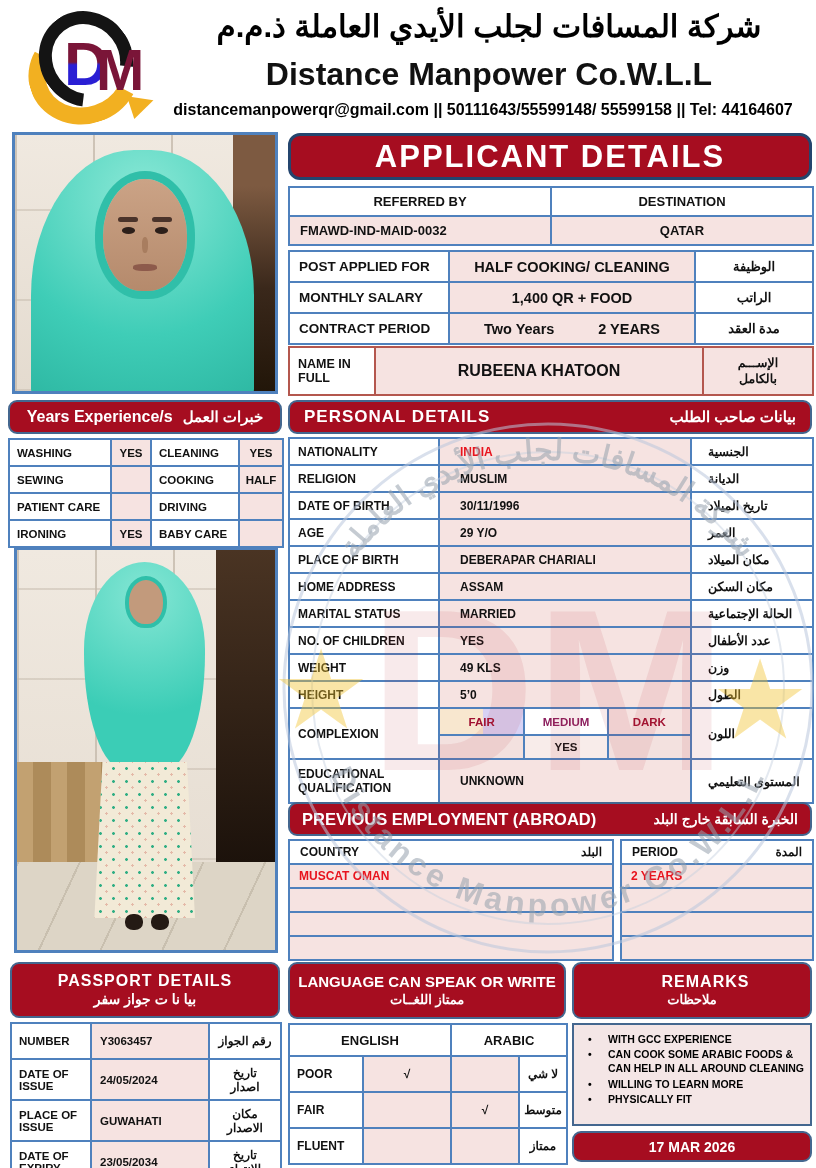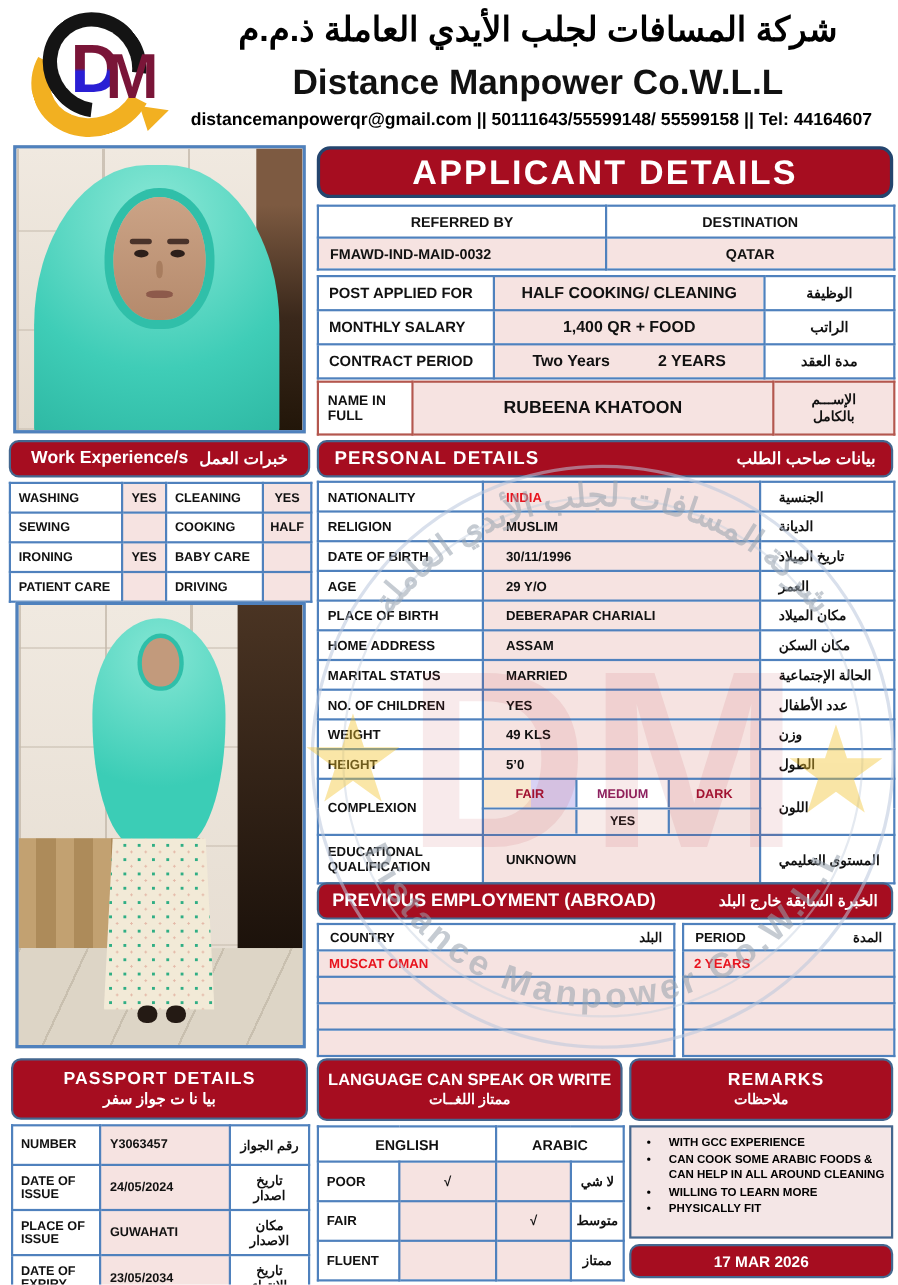--- a/index.html
+++ b/index.html
@@ -185,21 +185,21 @@
       <div class="brow l"></div>
         <div class="brow r"></div>
       <div class="eye l"></div>
         <div class="eye r"></div>
       <div class="nose"></div>
         <div class="mouth"></div>
     </div>
   </div>
 
   <div class="bar we-head">
-    <span class="en">Work Experience/s</span>
+    <span class="en">Years Experience/s</span>
     <span class="ar">خبرات العمل</span>
   </div>
   <table class="we-table">
     <colgroup>
         <col style="width:102px">
         <col style="width:40px">
         <col style="width:88px">
         <col style="width:44px">
       </colgroup>
     <tbody>
@@ -209,29 +209,29 @@
       <td class="lbl">CLEANING</td>
       <td class="val pink">YES</td>
     </tr>
     <tr>
       <td class="lbl">SEWING</td>
       <td class="val pink"></td>
       <td class="lbl">COOKING</td>
       <td class="val pink">HALF</td>
     </tr>
     <tr>
+      <td class="lbl">PATIENT CARE</td>
+      <td class="val pink"></td>
+      <td class="lbl">DRIVING</td>
+      <td class="val pink"></td>
+    </tr>
+    <tr>
       <td class="lbl">IRONING</td>
       <td class="val pink">YES</td>
       <td class="lbl">BABY CARE</td>
-      <td class="val pink"></td>
-    </tr>
-    <tr>
-      <td class="lbl">PATIENT CARE</td>
-      <td class="val pink"></td>
-      <td class="lbl">DRIVING</td>
       <td class="val pink"></td>
     </tr>
   </tbody>
     </table>
 
   <div class="photo photo2">
     <div class="tiles"></div>
     <div class="p2-door"></div>
     <div class="p2-wood"></div>
     <div class="p2-floor"></div>

